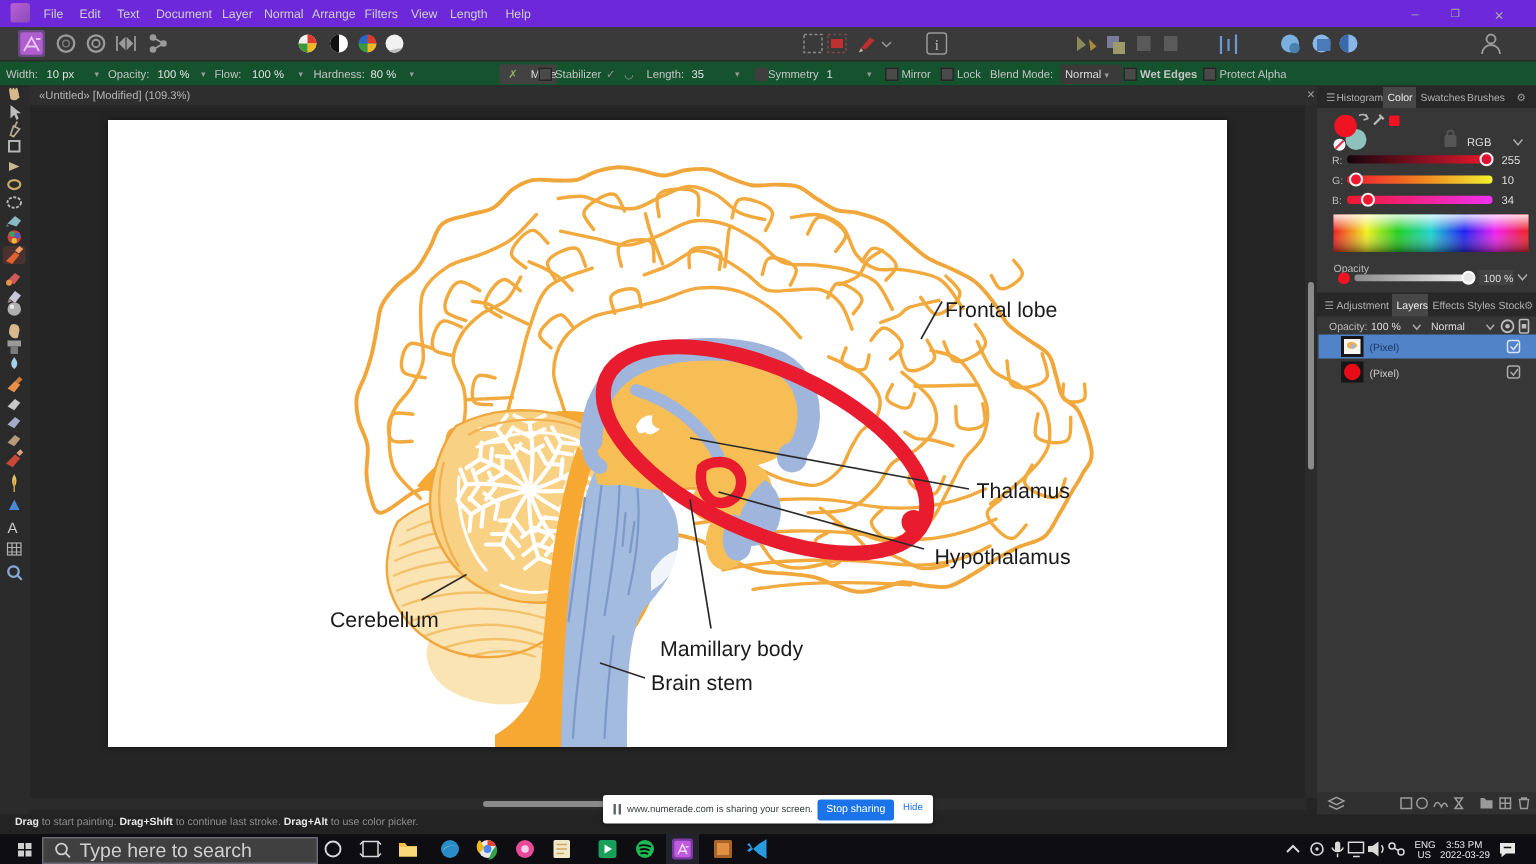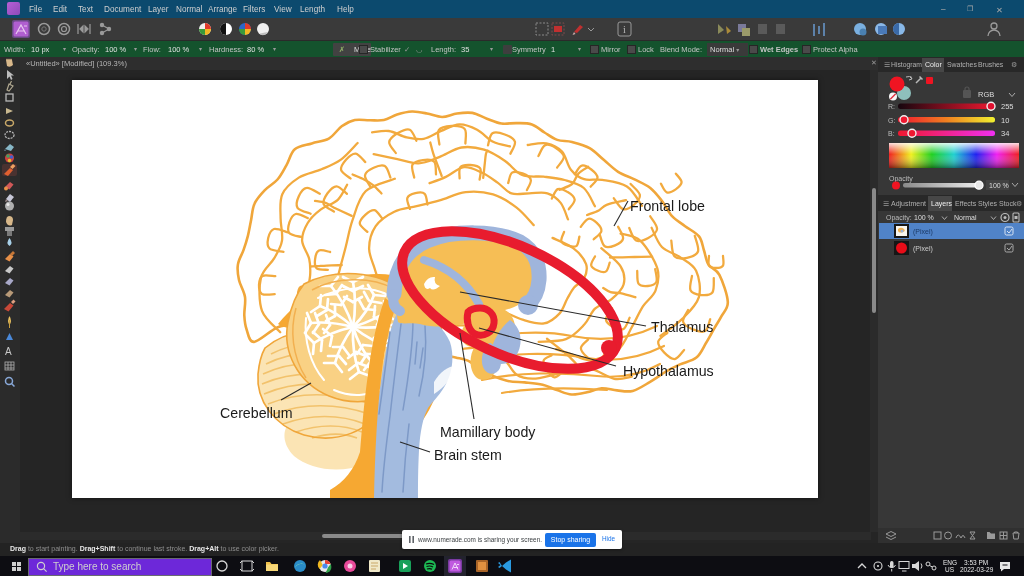--- a/index.html
+++ b/index.html
@@ -1,20 +1,20 @@
 <!DOCTYPE html>
 <html><head>
 <meta charset="utf-8">
 <style>
   html,body{margin:0;padding:0;}
   body{width:1024px;height:576px;overflow:hidden;background:#252525;
        font-family:"Liberation Sans",sans-serif;position:relative;}
   .abs{position:absolute;}
   
-  #menubar{left:0;top:0;width:1024px;height:18px;background:#0c4a6e;color:#cfcfcf;font-size:8.2px;}
+  #menubar{left:0;top:0;width:1024px;height:18px;background:#6d28d9;color:#cfcfcf;font-size:8.2px;}
   #menubar .mi{position:absolute;top:4.5px;}
   
   #toolbar{left:0;top:18px;width:1024px;height:22px;background:#3a3a3a;border-bottom:1px solid #2a2a2a;}
   
   #ctxbar{left:0;top:41px;width:1024px;height:16px;background:#14532d;color:#c4c4c4;font-size:7.5px;}
   #ctxbar .ci{position:absolute;top:4px;white-space:nowrap;}
   .combo-arrow{color:#9a9a9a;font-size:6px;}
   .cbx{position:absolute;top:4px;width:7px;height:7px;background:#4a4a4a;border:1px solid #262626;}
   
   #tabbar{left:20px;top:57px;width:858px;height:13px;background:#2e2e2e;color:#b5b5b5;font-size:7.5px;}
@@ -27,22 +27,22 @@
   #hscroll{left:20px;top:532px;width:851px;height:8px;background:#2b2b2b;}
   #hthumb{left:322px;top:534px;width:228px;height:4px;background:#8a8a8a;border-radius:2px;}
   #vscroll{left:870px;top:70px;width:8px;height:462px;background:#2b2b2b;}
   #vthumb{left:872px;top:188px;width:4px;height:125px;background:#8a8a8a;border-radius:2px;}
   
   #rpanel{left:878px;top:57px;width:146px;height:486px;background:#373737;color:#c8c8c8;}
   
   #statusbar{left:0;top:543px;width:1024px;height:13px;background:#232323;color:#8f8f8f;font-size:7px;}
   
   #taskbar{left:0;top:556px;width:1024px;height:20px;background:#0d0d12;color:#ddd;}
-  #searchbox{left:28px;top:558px;width:182px;height:16px;background:#6d28d9;border:1px solid #6a6a72;
-             color:#cfcfcf;font-size:10px;line-height:16px;}
+  #searchbox{left:28px;top:558px;width:182px;height:16px;background:#404040;border:1px solid #6a6a72;
+             color:#cfcfcf;font-size:13px;line-height:16px;}
   
   #sharebar{left:402px;top:530px;width:220px;height:19px;background:#ffffff;border-radius:2px;
             box-shadow:0 1px 3px rgba(0,0,0,.4);font-size:6.4px;color:#3c4043;}
   #stopbtn{position:absolute;left:143px;top:2.5px;width:51px;height:14px;background:#1a73e8;color:#fff;
            border-radius:2px;font-size:7px;text-align:center;line-height:14px;}
 </style>
 </head>
 <body>
 
 <div id="menubar" class="abs">

